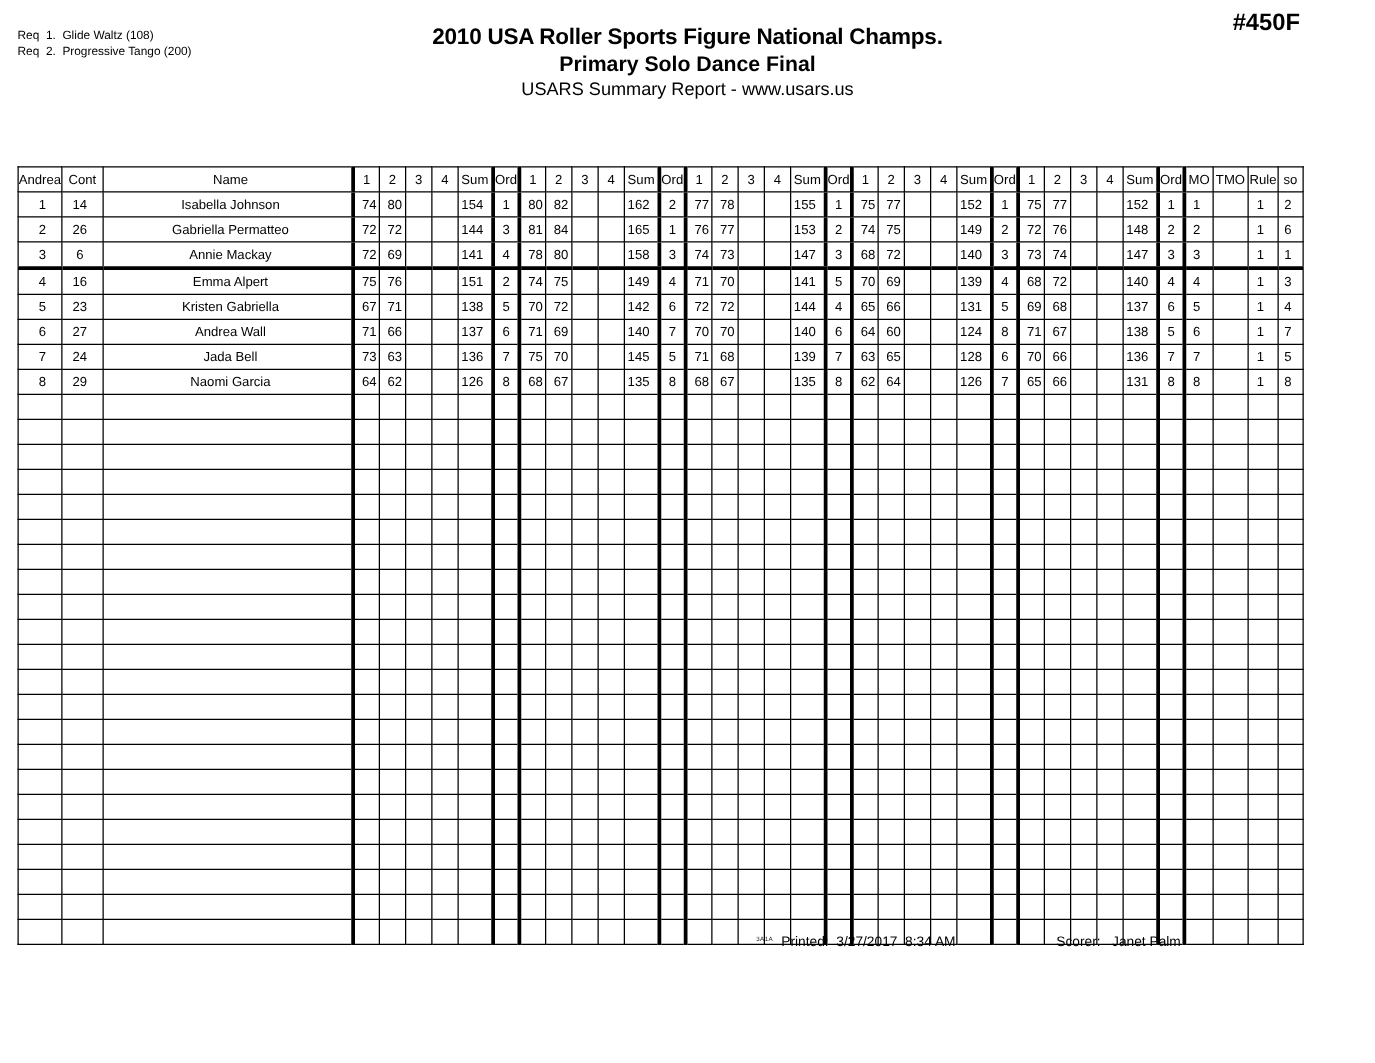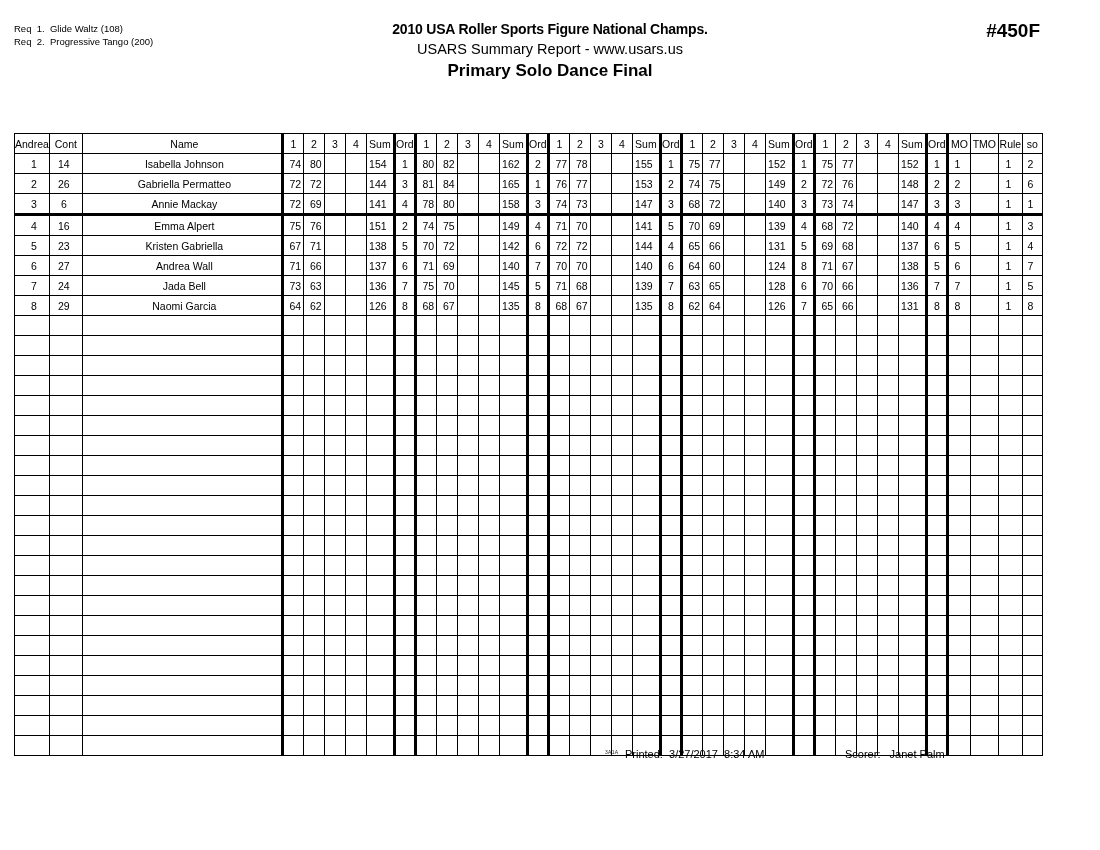--- a/index.html
+++ b/index.html
@@ -7,25 +7,25 @@
     width:1100px;height:850px;background:#ffffff;
     font-family:"Liberation Sans", sans-serif;
     color:#000;overflow:hidden;position:relative;
   }
   
   #req{position:absolute;left:14px;top:22px;font-size:9.5px;line-height:13px;}
   #req div{white-space:pre;}
 
   
   #titleblock{position:absolute;left:0;top:18px;width:1100px;text-align:center;}
-  #t1{font-size:14px;font-weight:bold;letter-spacing:-0.2px;line-height:22px;}
+  #t1{font-size:18px;font-weight:bold;letter-spacing:-0.2px;line-height:22px;}
   #t2{font-size:15px;line-height:19px;}
   #t3{font-size:17px;font-weight:bold;line-height:22px;margin-top:1px;}
   #t4{font-size:14.5px;line-height:19px;}
-  #eventno{position:absolute;right:60px;top:20px;font-size:19px;font-weight:bold;}
+  #eventno{position:absolute;right:60px;top:8px;font-size:19px;font-weight:bold;}
 
   
   #grid{position:absolute;left:14px;top:133px;border-collapse:collapse;table-layout:fixed;}
   #grid td,#grid th{
     border:1px solid #000;
     font-size:10.5px;font-weight:normal;
     padding:0;margin:0;height:19px;
     text-align:center;vertical-align:middle;
     overflow:hidden;white-space:nowrap;
   }
@@ -52,22 +52,22 @@
 </head>
 <body>
 
 <div id="req">
   <div>Req  1.  Glide Waltz (108)</div>
   <div>Req  2.  Progressive Tango (200)</div>
 </div>
 
 <div id="titleblock">
   <div id="t1">2010 USA Roller Sports Figure National Champs.</div>
+  <div id="t3">Primary Solo Dance Final</div>
   <div id="t4">USARS Summary Report - www.usars.us</div>
-  <div id="t3">Primary Solo Dance Final</div>
 </div>
 <div id="eventno">#450F</div>
 
 <table id="grid">
   <colgroup>
     <col style="width:28px">
       <col style="width:33px">
       <col style="width:200px">
     <col style="width:21px">
       <col style="width:21px">

